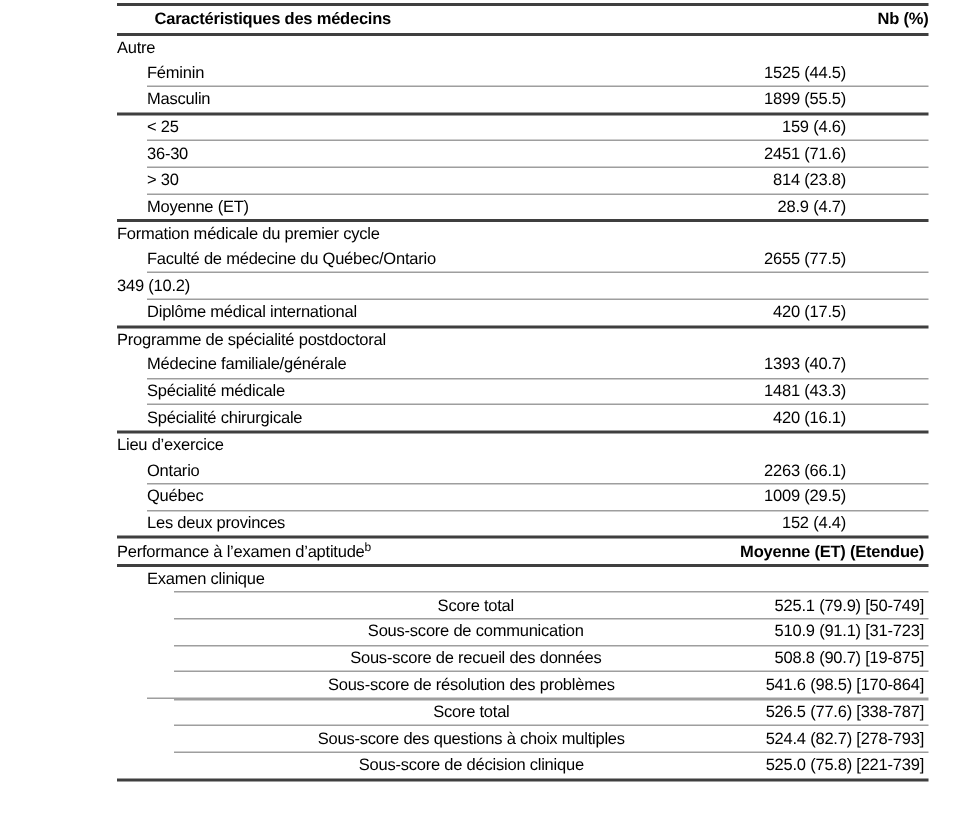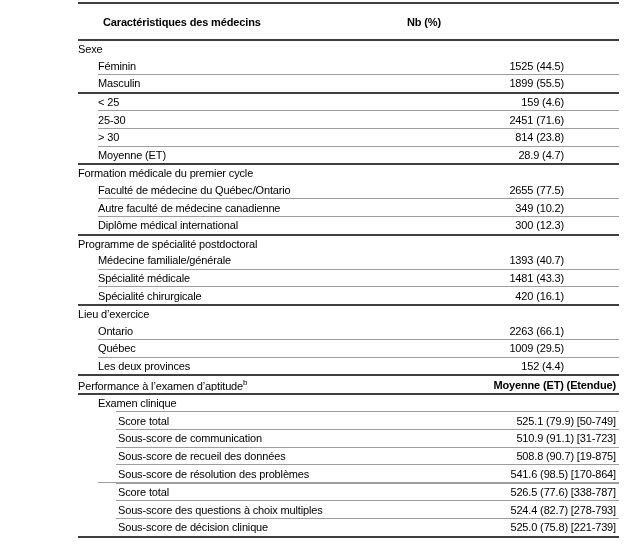--- a/index.html
+++ b/index.html
@@ -28,27 +28,27 @@
   .rule { height: 1px; background: #9e9e9e; }
   .rule.dark { height: 2px; background: #3f3f3f; }
   .rule.light1 { margin-left: 20px; }
   .rule.light2 { margin-left: 38px; }
   .row {
     display: flex;
     align-items: center;
     height: 16.6px;
     white-space: nowrap;
   }
-  .row.header { height: 35px; font-weight: bold; }
+  .row.header { height: 18px; font-weight: bold; }
   .hdr1 { flex: 1 1 auto; padding-left: 25px; }
-  .hdr2 { width: 212px; text-align: left; }
+  .hdr2 { width: 212px; text-align: right; }
   .label { flex: 1 1 auto; overflow: hidden; }
   .ind0 { padding-left: 0; }
   .ind1 { padding-left: 20px; }
-  .ind2 { padding-left: 40px; }
+  .ind2 { padding-left: 40px; text-align: center; }
   .value { text-align: right; }
   .value.nb { padding-right: 55px; }
   .value.perf { padding-right: 3px; text-align: right; }
   .vbold { font-weight: bold; }
   sup {
     font-size: 8px;
     letter-spacing: 0;
   }
 </style>
 </head>
@@ -57,40 +57,40 @@
 <div class="page">
   <div class="table">
     <div class="rule dark"></div>
     <div class="row header">
       <span class="hdr1">Caractéristiques des médecins</span>
       <span class="hdr2">Nb (%)</span>
     </div>
     <div class="rule dark"></div>
     <div>
         <div class="row group">
-          <span class="label ind0">Sexe</span>
+          <span class="label ind0">Autre</span>
           <span class="value nb"></span>
         </div>
         <div class="row item">
           <span class="label ind1">Féminin</span>
           <span class="value nb">1525 (44.5)</span>
         </div>
         <div class="rule light1"></div>
         <div class="row item">
           <span class="label ind1">Masculin</span>
           <span class="value nb">1899 (55.5)</span>
         </div>
         <div class="rule dark"></div>
         <div class="row item">
           <span class="label ind1">&lt; 25</span>
           <span class="value nb">159 (4.6)</span>
         </div>
         <div class="rule light1"></div>
         <div class="row item">
-          <span class="label ind1">25-30</span>
+          <span class="label ind1">36-30</span>
           <span class="value nb">2451 (71.6)</span>
         </div>
         <div class="rule light1"></div>
         <div class="row item">
           <span class="label ind1">&gt; 30</span>
           <span class="value nb">814 (23.8)</span>
         </div>
         <div class="rule light1"></div>
         <div class="row item">
           <span class="label ind1">Moyenne (ET)</span>
@@ -100,27 +100,26 @@
         <div class="row group">
           <span class="label ind0">Formation médicale du premier cycle</span>
           <span class="value nb"></span>
         </div>
         <div class="row item">
           <span class="label ind1">Faculté de médecine du Québec/Ontario</span>
           <span class="value nb">2655 (77.5)</span>
         </div>
         <div class="rule light1"></div>
         <div class="row item">
-          <span class="label ind1">Autre faculté de médecine canadienne</span>
           <span class="value nb">349 (10.2)</span>
         </div>
         <div class="rule light1"></div>
         <div class="row item">
           <span class="label ind1">Diplôme médical international</span>
-          <span class="value nb">300 (12.3)</span>
+          <span class="value nb">420 (17.5)</span>
         </div>
         <div class="rule dark"></div>
         <div class="row group">
           <span class="label ind0">Programme de spécialité postdoctoral</span>
           <span class="value nb"></span>
         </div>
         <div class="row item">
           <span class="label ind1">Médecine familiale/générale</span>
           <span class="value nb">1393 (40.7)</span>
         </div>

